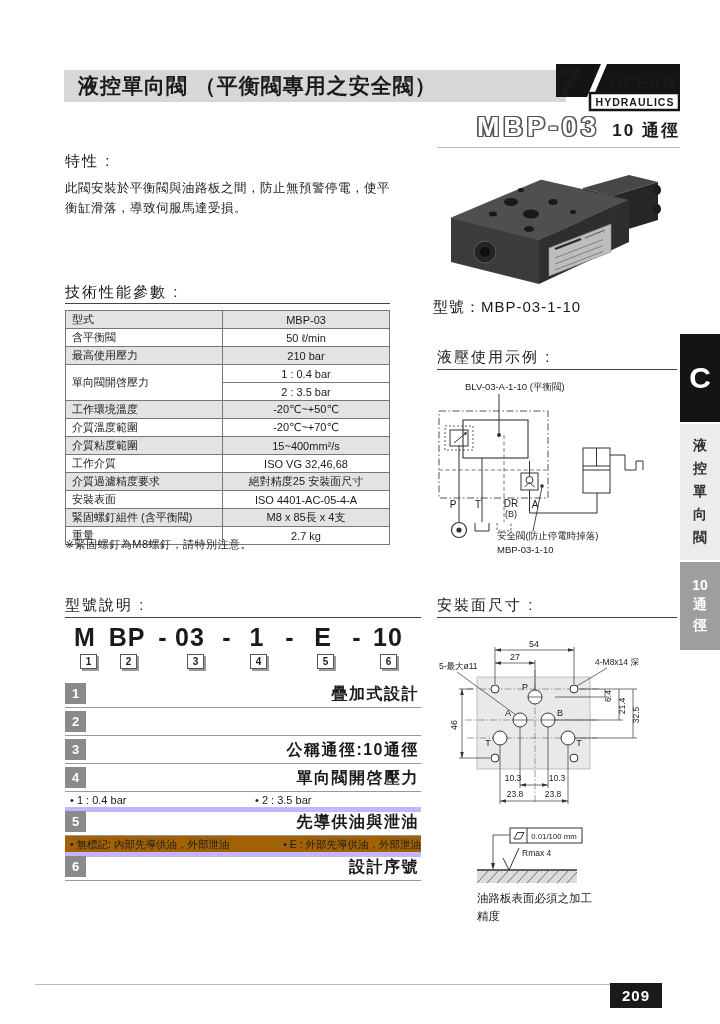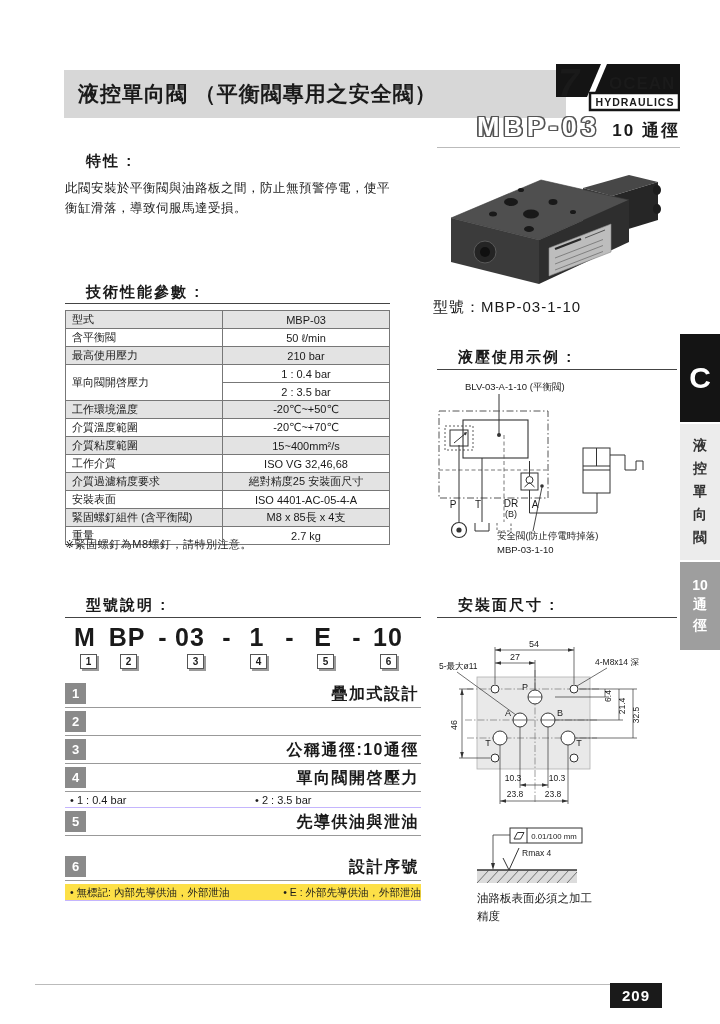--- a/index.html
+++ b/index.html
@@ -9,60 +9,60 @@
   }
   .abs{position:absolute;}
   svg text{font-family:"Liberation Sans","DejaVu Sans",sans-serif;fill:#1a1a1a;}
   
   .title-bar{background:#d7d7d7;display:flex;align-items:center;padding-left:14px;
     font-size:21px;font-weight:bold;letter-spacing:1px;}
   .mbp-outline{font-size:27px;font-weight:800;letter-spacing:4px;color:#fff;
     text-shadow:-1.4px -1.4px 0 #555,1.4px -1.4px 0 #555,-1.4px 1.4px 0 #555,1.4px 1.4px 0 #555,
       -1.4px 0 0 #555,1.4px 0 0 #555,0 -1.4px 0 #555,0 1.4px 0 #555;}
   .mbp-size{font-size:17px;font-weight:bold;margin-left:8px;letter-spacing:2px;}
-  .sec-heading{font-size:15px;font-weight:bold;letter-spacing:2px;margin-left:21px;}
+  .sec-heading{font-size:15px;font-weight:normal;letter-spacing:2px;}
   .rule-dark{height:0;border-top:1.5px solid #444;}
   .rule-light{height:0;border-top:1px solid #bbb;}
   .body-text{font-size:12.5px;line-height:1.62;letter-spacing:0.5px;}
   
   table.specs{border-collapse:collapse;width:325px;font-size:11px;}
   table.specs td{border:1px solid #777;height:17px;padding:0;}
   table.specs td.l{padding-left:6px;width:150px;}
   table.specs td.v{text-align:center;}
   table.specs tr.g td{background:#e3e3e3;}
   .note{font-size:11px;letter-spacing:0.5px;}
   .caption{font-size:15px;letter-spacing:1px;}
   
   .code-seg{position:absolute;transform:translateX(-50%);font-size:25px;font-weight:800;letter-spacing:1px;}
   .numbox-sm{position:absolute;width:15px;height:13px;border:1px solid #555;background:#fff;
     box-shadow:2px 2px 0 #9a9a9a;font-size:10px;font-weight:bold;text-align:center;line-height:13px;}
   .mrow{position:absolute;left:65px;width:356px;height:26px;border-bottom:1px solid #999;}
   .mrow .nb{position:absolute;left:0;top:2px;width:21px;height:21px;background:#8a8a8a;color:#fff;
     font-weight:bold;font-size:13px;text-align:center;line-height:21px;}
   .mrow .mt{position:absolute;right:2px;top:3px;font-size:16px;font-weight:bold;letter-spacing:1.5px;white-space:nowrap;}
-  .optrow{position:absolute;left:65px;width:356px;font-size:11px;border-bottom:1px solid #c4b5fd;}
+  .optrow{position:absolute;left:65px;width:356px;font-size:11px;border-bottom:5px solid #c4b5fd;}
   .optrow span{position:absolute;top:2px;white-space:nowrap;}
   
   .tab{position:absolute;left:680px;width:40px;}
   .tab-c{top:334px;height:88px;background:#141414;color:#fff;font-size:30px;font-weight:bold;
     display:flex;align-items:center;justify-content:center;}
   .tab-valve{top:424px;height:136px;background:#ececec;color:#333;font-size:14px;font-weight:bold;
     display:flex;flex-direction:column;align-items:center;justify-content:center;gap:5px;}
   .tab-size{top:562px;height:88px;background:#9e9e9e;color:#fff;font-size:14px;font-weight:bold;
     display:flex;flex-direction:column;align-items:center;justify-content:center;gap:3px;}
   
   .pagenum{left:610px;top:983px;width:52px;height:25px;background:#1a1a1a;color:#fff;font-weight:bold;
     font-size:15px;display:flex;align-items:center;justify-content:center;letter-spacing:1px;}
 </style>
 </head>
 <body>
 
 <div>
 
-  <div class="title-bar abs" style="left:64px;top:70px;width:488px;height:48px">
+  <div class="title-bar abs" style="left:64px;top:70px;width:488px;height:32px">
     <span>液控單向閥 （平衡閥專用之安全閥）</span>
   </div>
 
   <svg class="abs" style="left:556px;top:64px" width="124" height="48" viewBox="0 0 124 48">
     <rect x="0" y="0" width="124" height="33" fill="#141414"></rect>
     <polygon points="31,33 45,0 51,0 37,33" fill="#fff"></polygon>
     <text x="2" y="32" font-size="38" font-weight="bold" font-style="italic" fill="#fff">7</text>
     <text x="53" y="25" font-size="17" font-weight="bold" fill="#fff" letter-spacing="1">OCEAN</text>
     <rect x="34" y="29" width="89" height="17" fill="#fff" stroke="#141414" stroke-width="2.5"></rect>
     <text x="79" y="42" font-size="10.5" font-weight="bold" fill="#141414" text-anchor="middle" letter-spacing="1">HYDRAULICS</text>
@@ -261,21 +261,21 @@
     <span class="mt">單向閥開啓壓力</span>
   </div>
   <div class="optrow" style="top:792px;height:15px">
     <span style="left:5px">• 1 : 0.4 bar</span>
     <span style="left:190px">• 2 : 3.5 bar</span>
   </div>
   <div class="mrow" style="top:809px">
     <span class="nb">5</span>
     <span class="mt">先導供油與泄油</span>
   </div>
-  <div class="optrow" style="top:884px;height:16px;background:#fde047;font-size:10.5px">
+  <div class="optrow" style="top:836px;height:16px;background:#a16207;font-size:10.5px">
     <span style="left:5px">• 無標記: 內部先導供油，外部泄油</span>
     <span style="right:0px">• E : 外部先導供油，外部泄油</span>
   </div>
   <div class="mrow" style="top:854px">
     <span class="nb">6</span>
     <span class="mt">設計序號</span>
   </div>
 
   <div class="sec-heading abs" style="left:437px;top:596px">安裝面尺寸 :</div>
   <div class="rule-dark abs" style="left:437px;top:617px;width:240px"></div>

